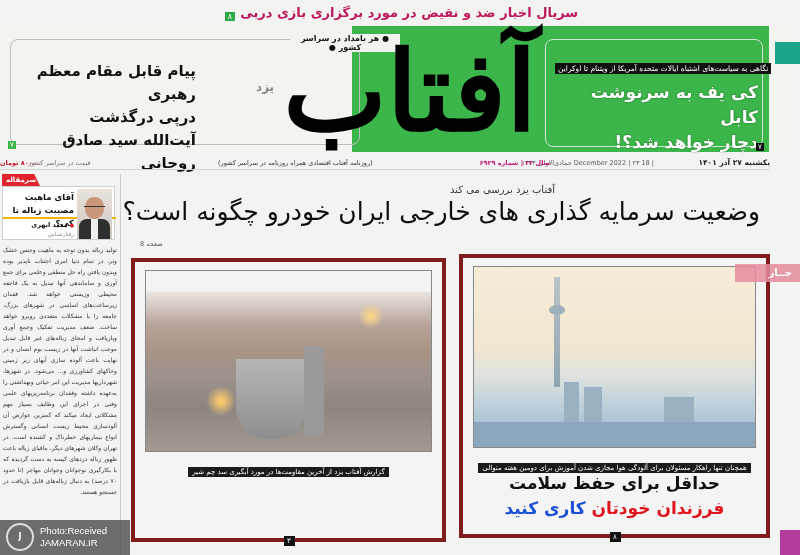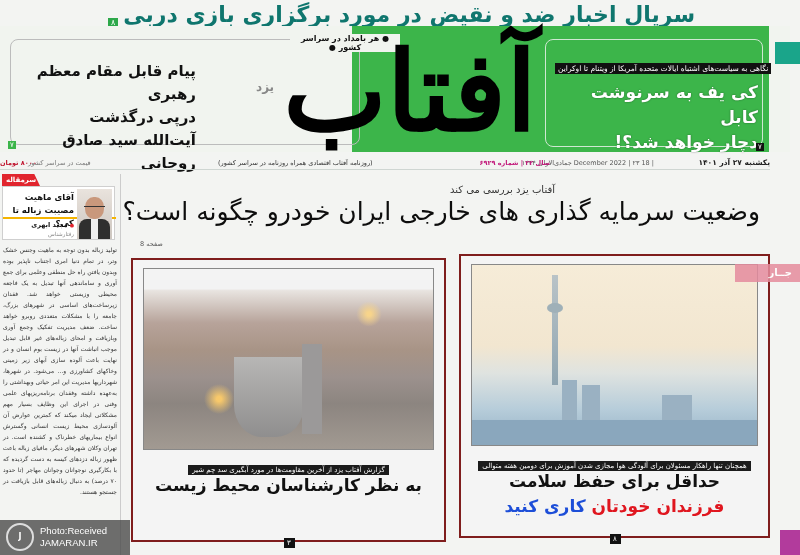--- a/index.html
+++ b/index.html
@@ -2,21 +2,21 @@
 <html><head>
 <meta charset="utf-8">
 <style>
   * { box-sizing: border-box; margin: 0; padding: 0; }
   html, body { width: 800px; height: 555px; overflow: hidden; background: #f3f4f2; }
   body { font-family: "DejaVu Sans", sans-serif; position: relative; color: #111; direction: ltr; }
   .rtl { direction: rtl; }
 
   
   .top-headline { position: absolute; top: 2px; left: 0; width: 800px; height: 28px; text-align: center; }
-  .top-headline .text { font-weight: bold; font-size: 22px; color: #0f766e; letter-spacing: -0.5px; }
+  .top-headline .text { font-weight: bold; font-size: 13px; color: #be185d; letter-spacing: -0.5px; }
   .top-headline .page-tag { display: inline-block; background: #2da84a; color: #fff; font-size: 8px; padding: 0 3px; margin-left: 3px; vertical-align: bottom; }
 
   
   .masthead { position: absolute; top: 26px; left: 0; width: 790px; height: 126px; background: #f1f4ef; }
   .mast-green { position: absolute; top: 26px; left: 352px; width: 417px; height: 126px; background: #3cb54a; }
   .mast-teal { position: absolute; top: 42px; left: 775px; width: 25px; height: 22px; background: #1aa58a; }
   .mast-left-box { position: absolute; top: 39px; left: 10px; width: 350px; height: 106px; border: 1px solid #bcbcbc; border-radius: 8px; }
   .mast-right-box { position: absolute; top: 39px; left: 545px; width: 218px; height: 108px; border: 1px solid #cfe8d2; border-radius: 8px; }
   .every-dawn { position: absolute; top: 34px; left: 290px; width: 110px; font-size: 8px; font-weight: bold; background: #f1f4ef; text-align: center; }
   .left-lead { position: absolute; top: 60px; left: 16px; width: 180px; text-align: right; }
@@ -60,21 +60,21 @@
   .watermark { position: absolute; top: 520px; left: 0; width: 130px; height: 35px; background: rgba(70,70,70,.78); }
   .wm-logo { position: absolute; top: 3px; left: 6px; width: 28px; height: 28px; border: 2px solid #ddd; border-radius: 50%; color: #fff; font-size: 8px; text-align: center; line-height: 24px; font-weight: bold; }
   .wm-text { position: absolute; top: 5px; left: 40px; color: #fff; font-size: 9.5px; line-height: 12px; font-family: "Liberation Sans", sans-serif; }
 
   
   .main-kicker { position: absolute; top: 184px; left: 250px; width: 305px; text-align: right; font-size: 10px; color: #333; }
   .main-head { position: absolute; top: 197px; left: 140px; width: 620px; text-align: right; font-weight: normal; font-size: 25px; letter-spacing: -1px; color: #0d0d0d; white-space: nowrap; }
   .main-page { position: absolute; top: 240px; left: 140px; font-size: 6.5px; color: #555; }
 
   
-  .story { position: absolute; border: 2px solid #7f1d1d; background: #f4f4f4; }
+  .story { position: absolute; border: 4px solid #7f1d1d; background: #f4f4f4; }
   .story-left { top: 258px; left: 131px; width: 315px; height: 284px; }
   .story-right { top: 254px; left: 459px; width: 311px; height: 284px; }
   .photo-frame { position: absolute; top: 8px; left: 10px; right: 10px; height: 182px; border: 1px solid #888; overflow: hidden; }
   .dam-photo { background:
       linear-gradient(180deg, #f3f3f3 0%, #f3f3f3 11%, #e8e4e0 12%, #b7a39a 30%, #a89486 45%, #9c918d 60%, #8c8580 75%, #a29a92 100%); }
   .dam-photo .wall { position: absolute; top: 88px; left: 90px; width: 70px; height: 80px; background: linear-gradient(#b7b6b5, #8f8e8e); border-radius: 0 0 40% 40%; }
   .dam-photo .tower { position: absolute; top: 75px; left: 158px; width: 20px; height: 90px; background: #9b9999; }
   .dam-photo .lights { position: absolute; top: 110px; left: 60px; width: 30px; height: 40px; background: radial-gradient(circle, #f7c86b 10%, transparent 60%); }
   .dam-photo .lights2 { position: absolute; top: 30px; left: 210px; width: 30px; height: 30px; background: radial-gradient(circle, #f7d48b 10%, transparent 60%); }
   .smog-photo { background: linear-gradient(180deg, #f6ecd8 0%, #f2e6d0 45%, #dfe3e0 60%, #b7cdda 80%, #92afc4 100%); }
@@ -181,17 +181,16 @@
 <div class="jar-tag rtl">جــار</div>
 
 <div class="story story-left">
   <div class="photo-frame dam-photo">
     <div class="wall"></div>
       <div class="tower"></div>
       <div class="lights"></div>
       <div class="lights2"></div>
   </div>
   <div class="story-kicker rtl"><span>گزارش آفتاب یزد از آخرین مقاومت‌ها در مورد آبگیری سد چم شیر</span></div>
-  <div class="story-head h1 rtl">به نظر کارشناسان محیط زیست</div>
   <div class="page-box">۳</div>
 </div>
 
 <div class="purple-tab"></div>
 
 </body></html>

